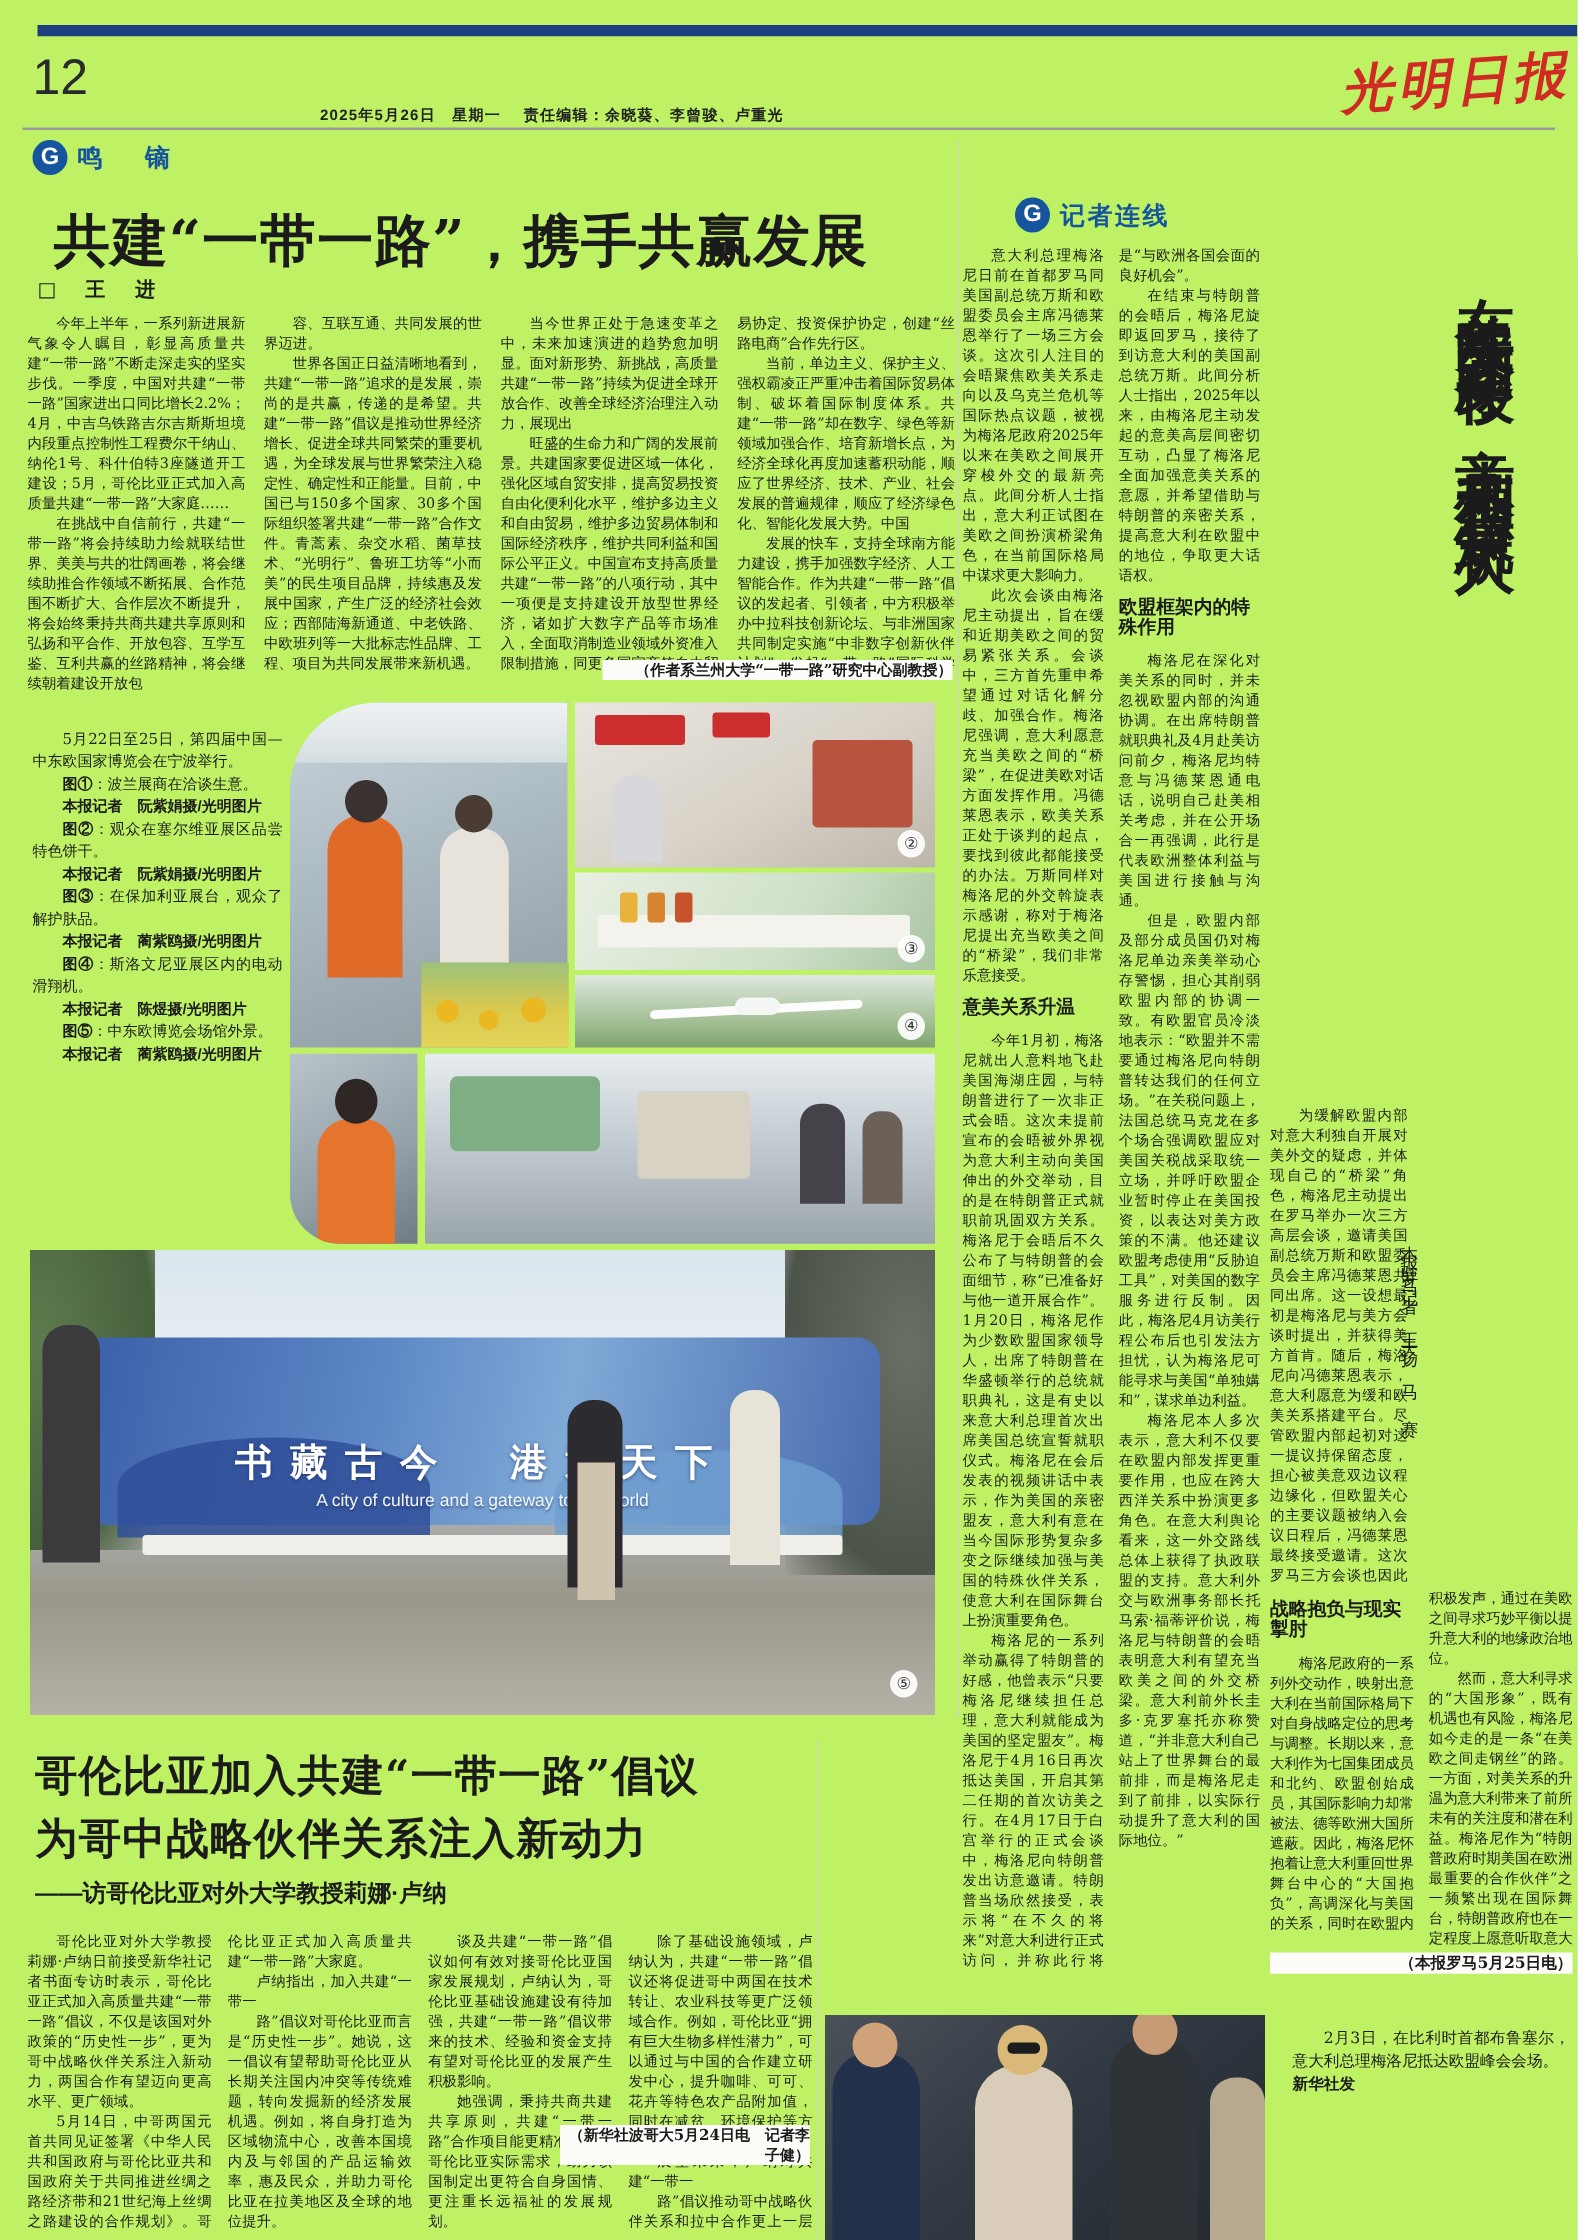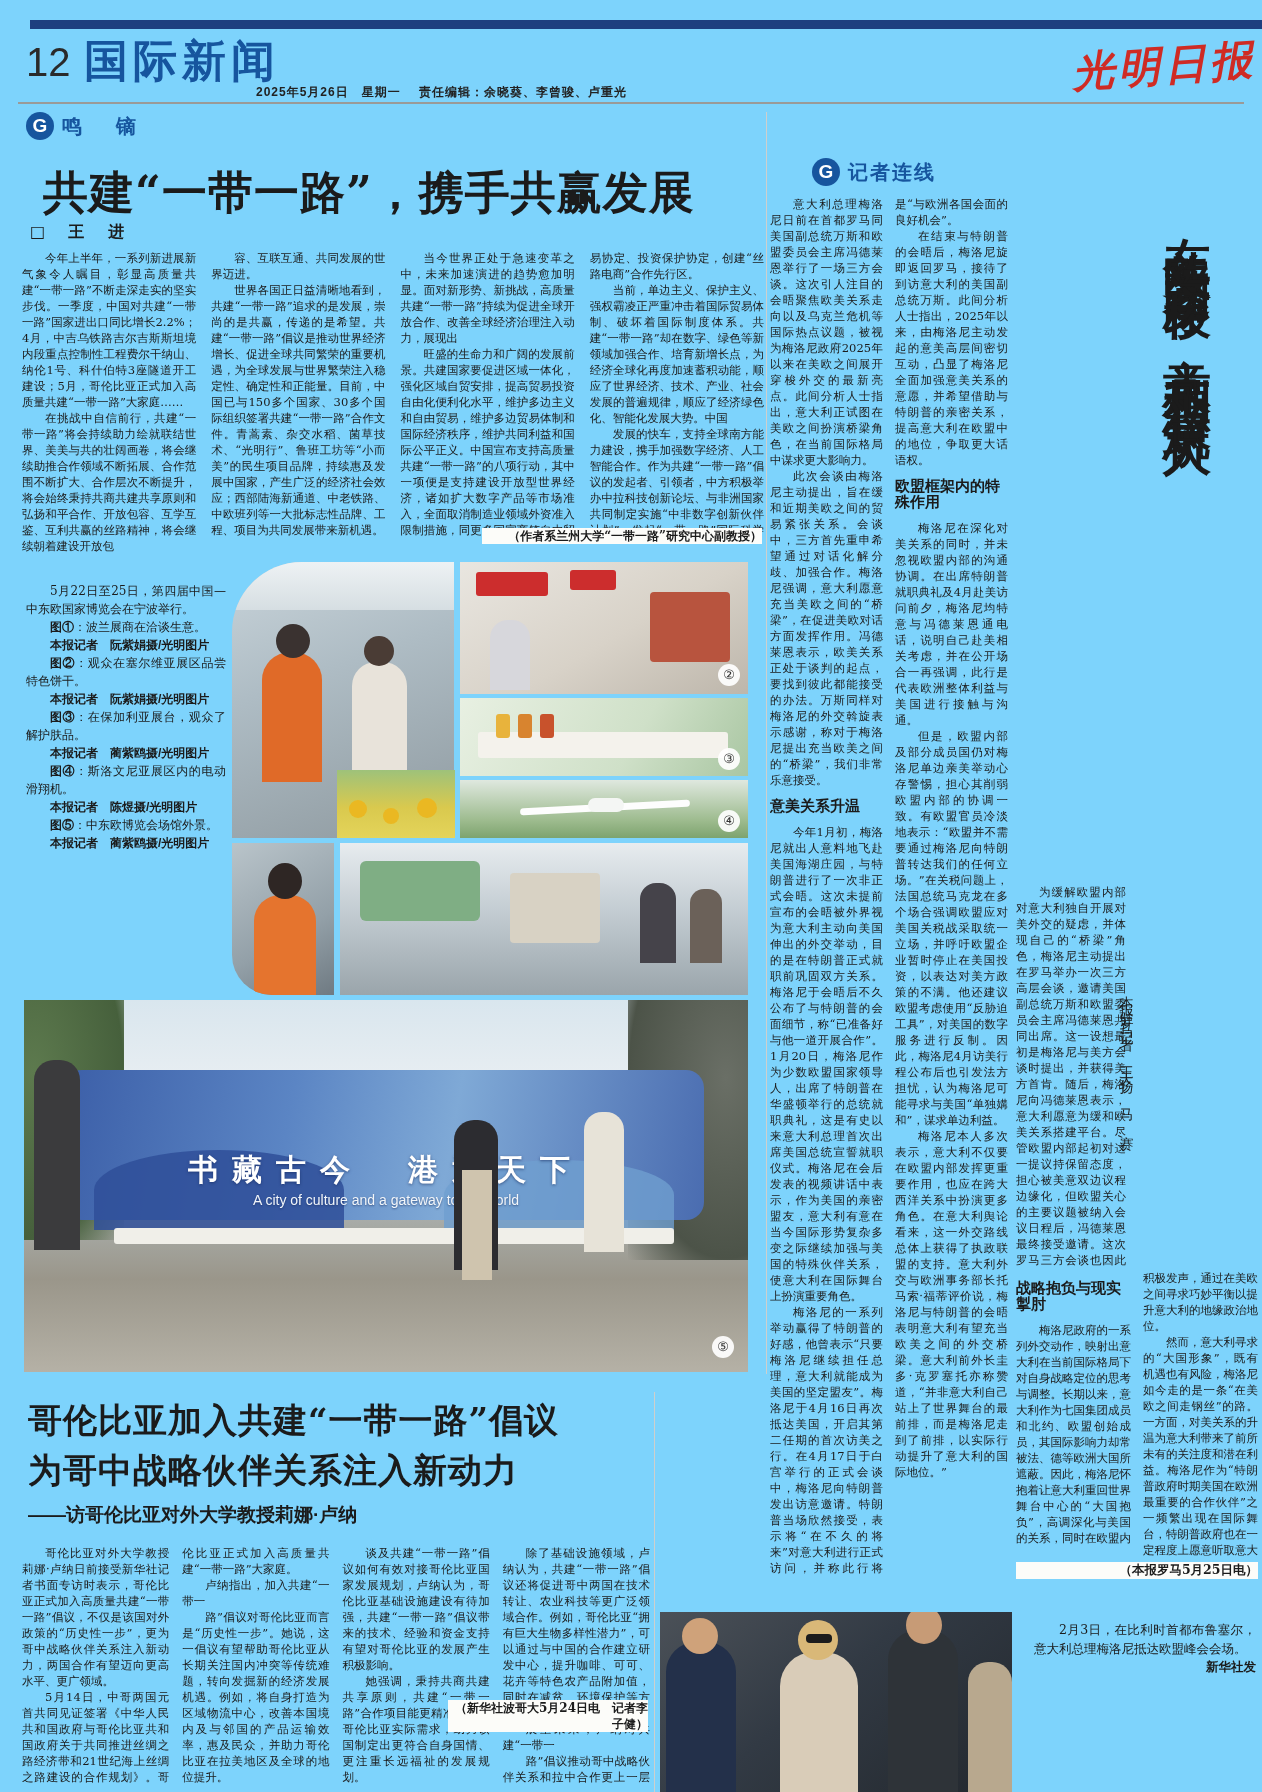--- a/index.html
+++ b/index.html
@@ -1,16 +1,16 @@
 <!DOCTYPE html>
 <html><head>
 <meta charset="utf-8">
 <style>
   html,body{margin:0;padding:0;background:#e8e8e4;}
-  .page{position:relative;width:1262px;height:1792px;background:#7dd3fc;overflow:hidden;
+  .page{position:relative;width:1262px;height:1792px;background:#bef264;overflow:hidden;
         font-family:"DejaVu Serif","Liberation Serif",serif;color:#1b1b1b;}
   .abs{position:absolute;}
   
   .topbar{left:30px;top:20px;width:1232px;height:9px;background:#1e3f7f;}
   .pagenum{left:26px;top:40px;font-size:40px;color:#2a2a2a;font-family:"Liberation Sans",sans-serif;}
   .section-title{left:84px;top:32px;font-size:44px;font-weight:bold;color:#16559e;letter-spacing:5px;
         font-family:"Liberation Sans",sans-serif;}
   .dateline{left:256px;top:84px;font-size:12px;font-weight:bold;color:#222;
         font-family:"Liberation Sans",sans-serif;letter-spacing:1px;}
   .masthead{left:1072px;top:38px;font-size:42px;font-weight:bold;font-style:italic;color:#cf2b24;
@@ -56,40 +56,39 @@
   .vtitle{right:42px;top:200px;height:1080px;writing-mode:vertical-rl;font-size:48px;font-weight:bold;
         letter-spacing:9px;}
   .vbyline{right:126px;top:985px;height:520px;writing-mode:vertical-rl;font-size:14px;letter-spacing:7px;}
   .colc{left:1016px;top:1270px;width:242px;height:288px;column-count:2;column-gap:12px;
         column-fill:auto;overflow:hidden;}
   .wire-dateline{left:1016px;top:1562px;width:242px;text-align:right;font-weight:bold;font-size:12.5px;
         background:#fcfcf9;}
   .wire-photo{left:660px;top:1612px;width:352px;height:180px;}
   .wire-cap{left:1034px;top:1620px;width:222px;font-size:12.5px;line-height:19px;}
   .wire-cap p{margin:0;text-indent:2em;text-align:justify;}
-  .wire-cap .cred{font-weight:bold;text-align:right;text-indent:0;font-family:Liberation Serif, serif;}
+  .wire-cap .cred{font-weight:bold;text-align:left;text-indent:0;font-family:Liberation Serif, serif;}
   
   .bot-title{left:28px;top:1398px;width:620px;font-size:34px;font-weight:bold;letter-spacing:1px;}
   .bot-title2{left:28px;top:1448px;width:620px;font-size:34px;font-weight:bold;letter-spacing:1px;}
   .bot-sub{left:28px;top:1502px;width:620px;font-size:19px;font-weight:bold;
         font-family:"Liberation Sans",sans-serif;}
   .cols4b{left:22px;top:1545px;width:628px;height:247px;column-count:4;column-gap:13px;
         column-fill:auto;overflow:hidden;}
   .bot-credit{left:448px;top:1700px;width:200px;font-size:12px;font-weight:bold;text-align:right;
         background:#fcfcf9;line-height:16px;}
   .shape{position:absolute;}
 </style>
 </head>
 <body>
 
 <div class="page">
 
   <div class="abs topbar"></div>
   <div class="abs pagenum">12</div>
-  <div class="abs section-title">国际新闻</div>
   <div class="abs dateline">
     <span>2025年5月26日　星期一</span>
     <span style="margin-left:14px;">责任编辑：余晓葵、李曾骏、卢重光</span>
   </div>
   <div class="abs masthead">光明日报</div>
   <div class="abs headrule"></div>
   <div class="abs vrule1"></div>
   <div class="abs vrule2"></div>
 
   <div class="abs badge" style="left:26px;top:112px;">

